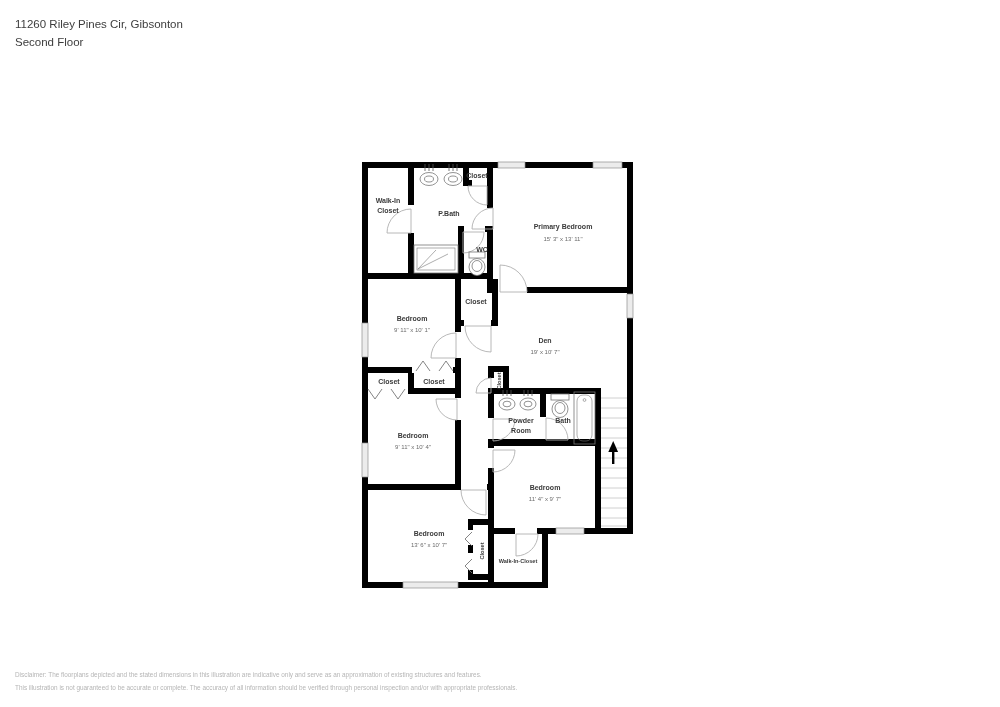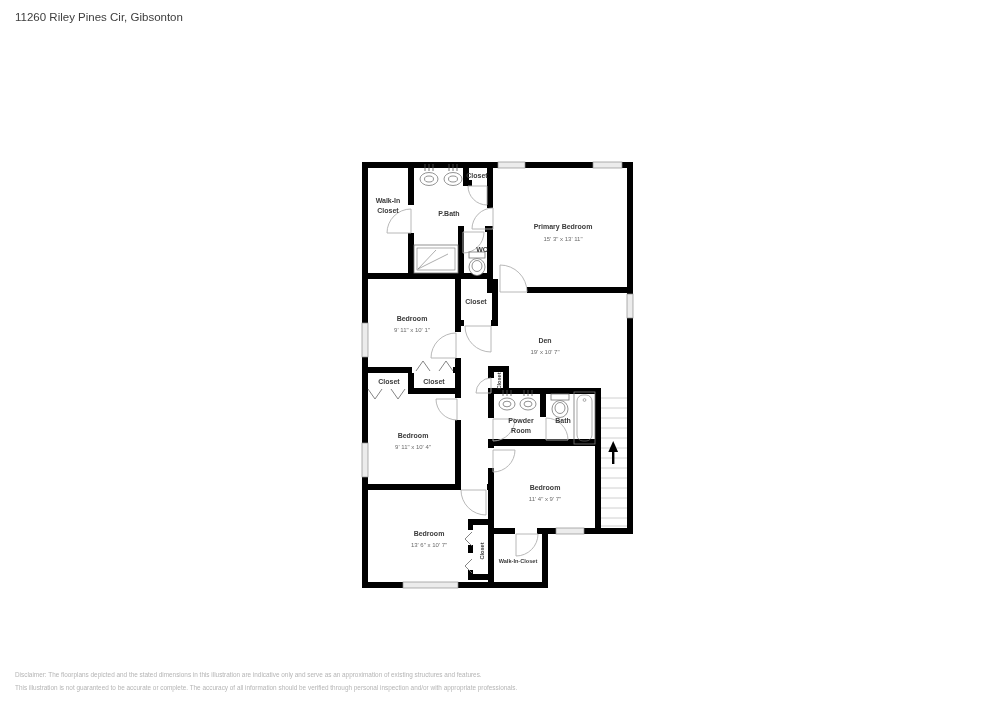--- a/index.html
+++ b/index.html
@@ -1,32 +1,33 @@
 <!DOCTYPE html>
 <html><head>
 <meta charset="utf-8">
 <style>
   html,body{margin:0;padding:0;background:#fff;}
   body{width:1000px;height:707px;position:relative;overflow:hidden;
        font-family:"Liberation Sans", sans-serif;}
-  .header{position:absolute;left:15px;top:8px;color:#3d3d3d;}
+  .header{position:absolute;left:15px;top:15px;color:#3d3d3d;}
   .header .addr{font-size:11.5px;line-height:18px;}
   .header .floor{font-size:11.5px;line-height:18px;}
   .plan{position:absolute;left:350px;top:150px;width:300px;height:450px;}
   .footer{position:absolute;left:15px;top:668px;color:#b5b5b5;font-size:6.4px;line-height:13px;}
   svg text{font-family:"Liberation Sans", sans-serif;}
   .rname{font-size:7px;font-weight:bold;fill:#3a3a3a;}
   .rdim{font-size:6px;fill:#6b6b6b;}
   .vert{font-size:5.6px;font-weight:bold;fill:#3a3a3a;}
 </style>
 </head>
 <body>
 
 <div class="header">
   <div class="addr">11260 Riley Pines Cir, Gibsonton</div>
+  <div class="floor">Second Floor</div>
 </div>
 
 <svg class="plan" viewBox="350 150 300 450" xmlns="http://www.w3.org/2000/svg">
 
   <g fill="#000">
 
     <rect x="362" y="162" width="136" height="6"></rect>
     <rect x="525" y="162" width="68" height="6"></rect>
     <rect x="622" y="162" width="11" height="6"></rect>
 

